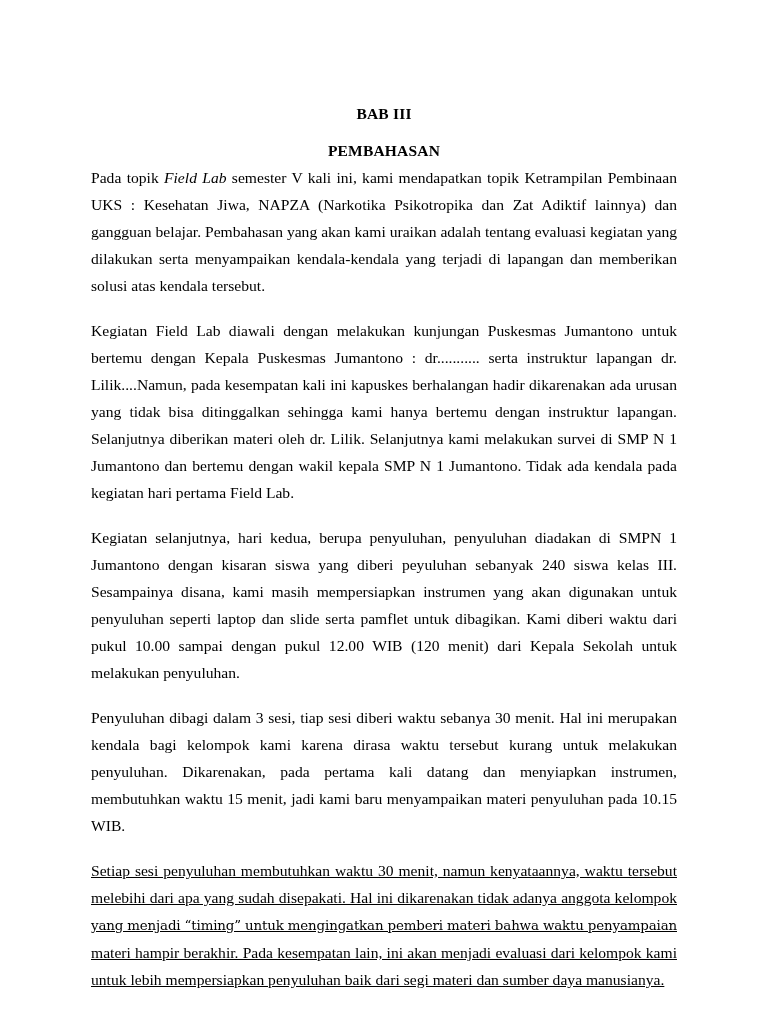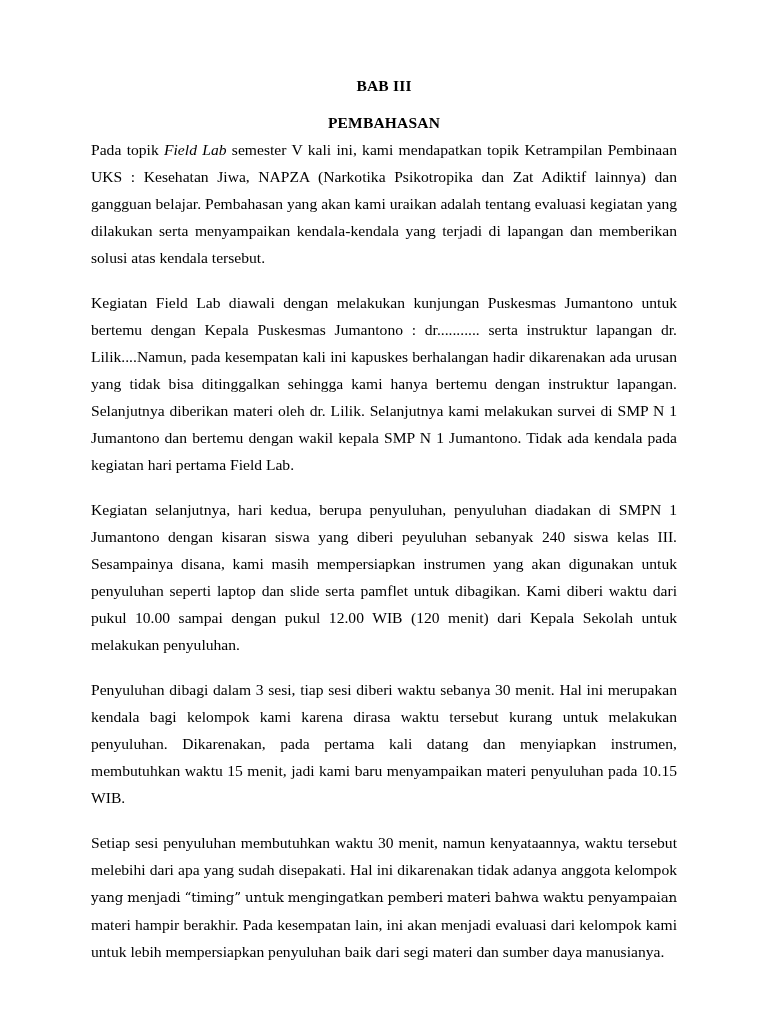--- a/index.html
+++ b/index.html
@@ -14,21 +14,21 @@
     font-family: "Liberation Serif", "DejaVu Serif", serif;
     color: #000000;
   }
 
   .page {
     position: relative;
     width: 768px;
     height: 1024px;
     background: #ffffff;
     box-sizing: border-box;
-    padding: 72px 91px 0 91px;
+    padding: 100px 91px 0 91px;
   }
 
   .doc-body {
     width: 586px;
   }
 
   .heading {
     font-weight: bold;
     text-align: center;
     font-size: 15.5px;
@@ -49,20 +49,21 @@
     margin: 0 0 18px 0;
     font-size: 15.6px;
     line-height: 27px;
     text-align: justify;
     text-justify: inter-word;
     hyphens: none;
   }
 
   p.para:last-child {
     margin-bottom: 0;
+    text-decoration: underline;
   }
 
   .it {
     font-style: italic;
   }
 
   
   .oddfont {
     font-family: "DejaVu Serif", "Liberation Serif", serif;
     font-size: 13.4px;

